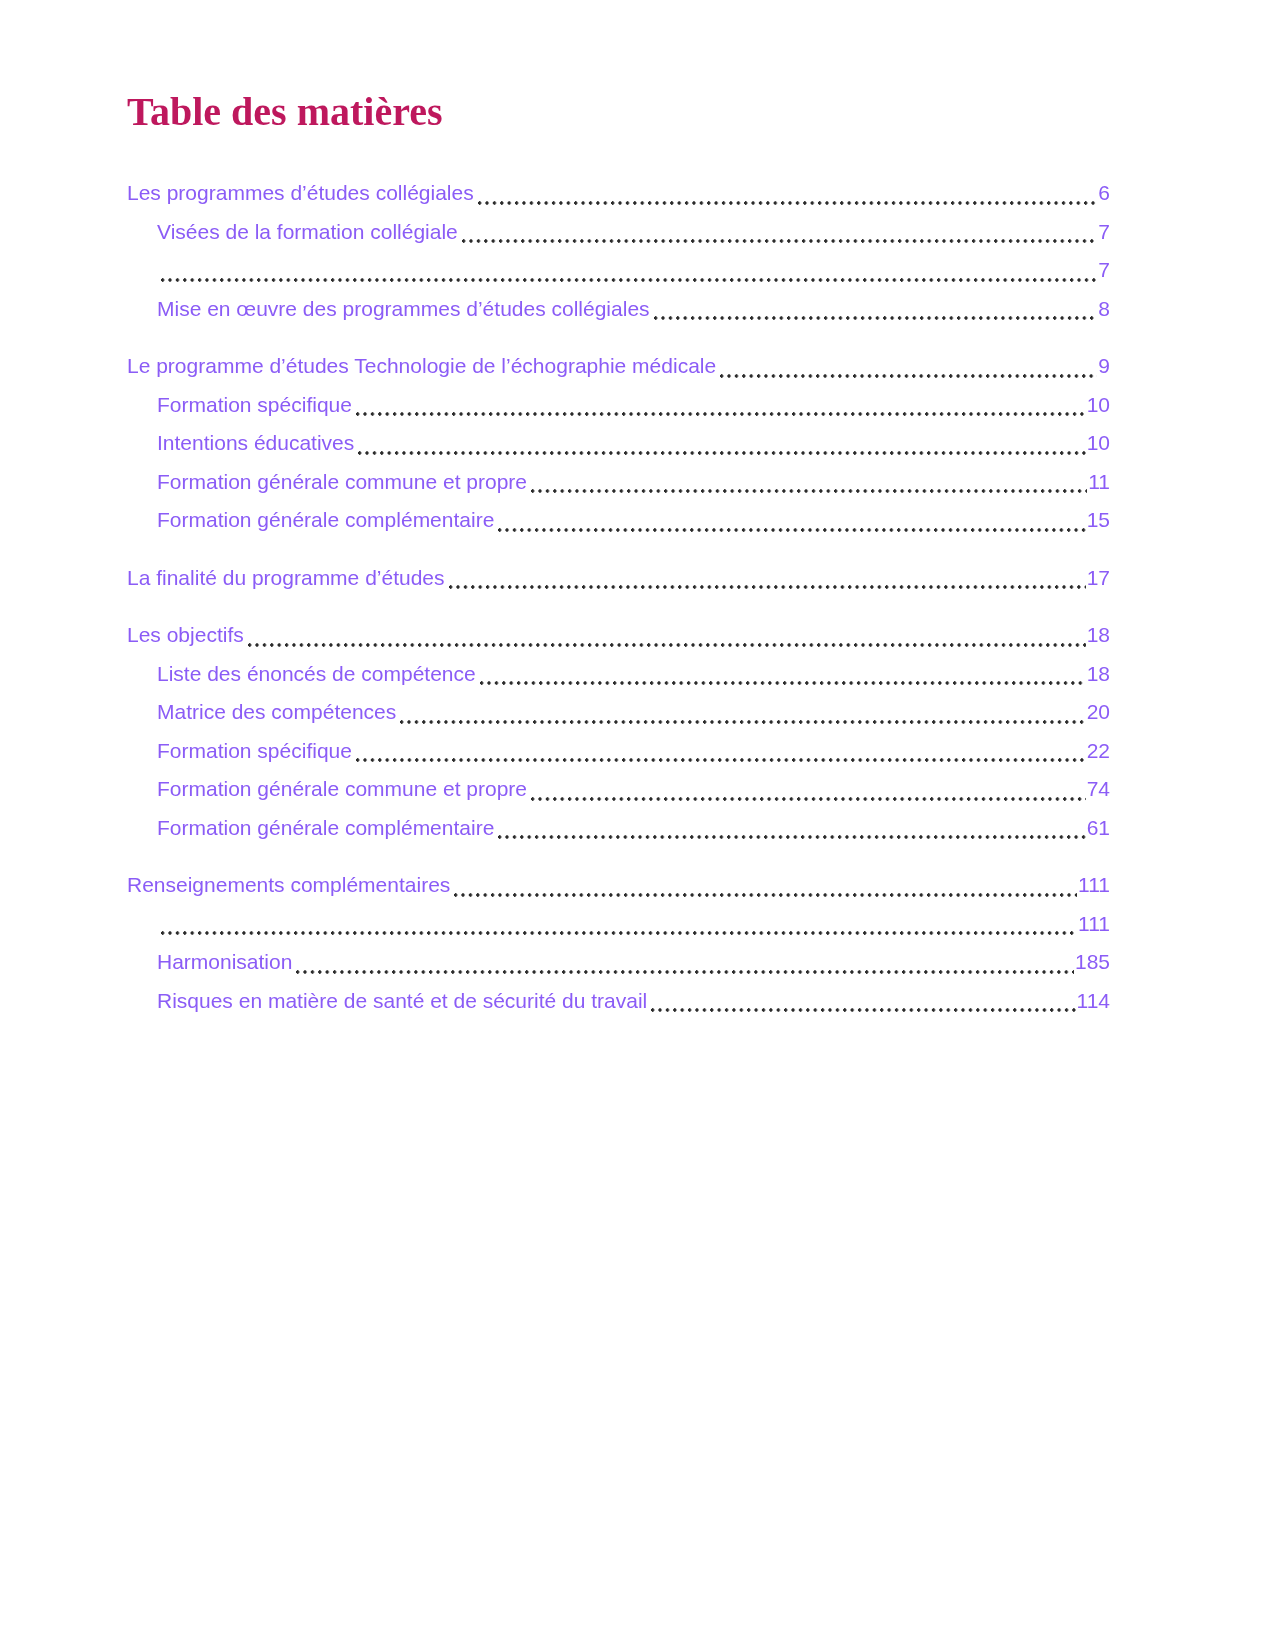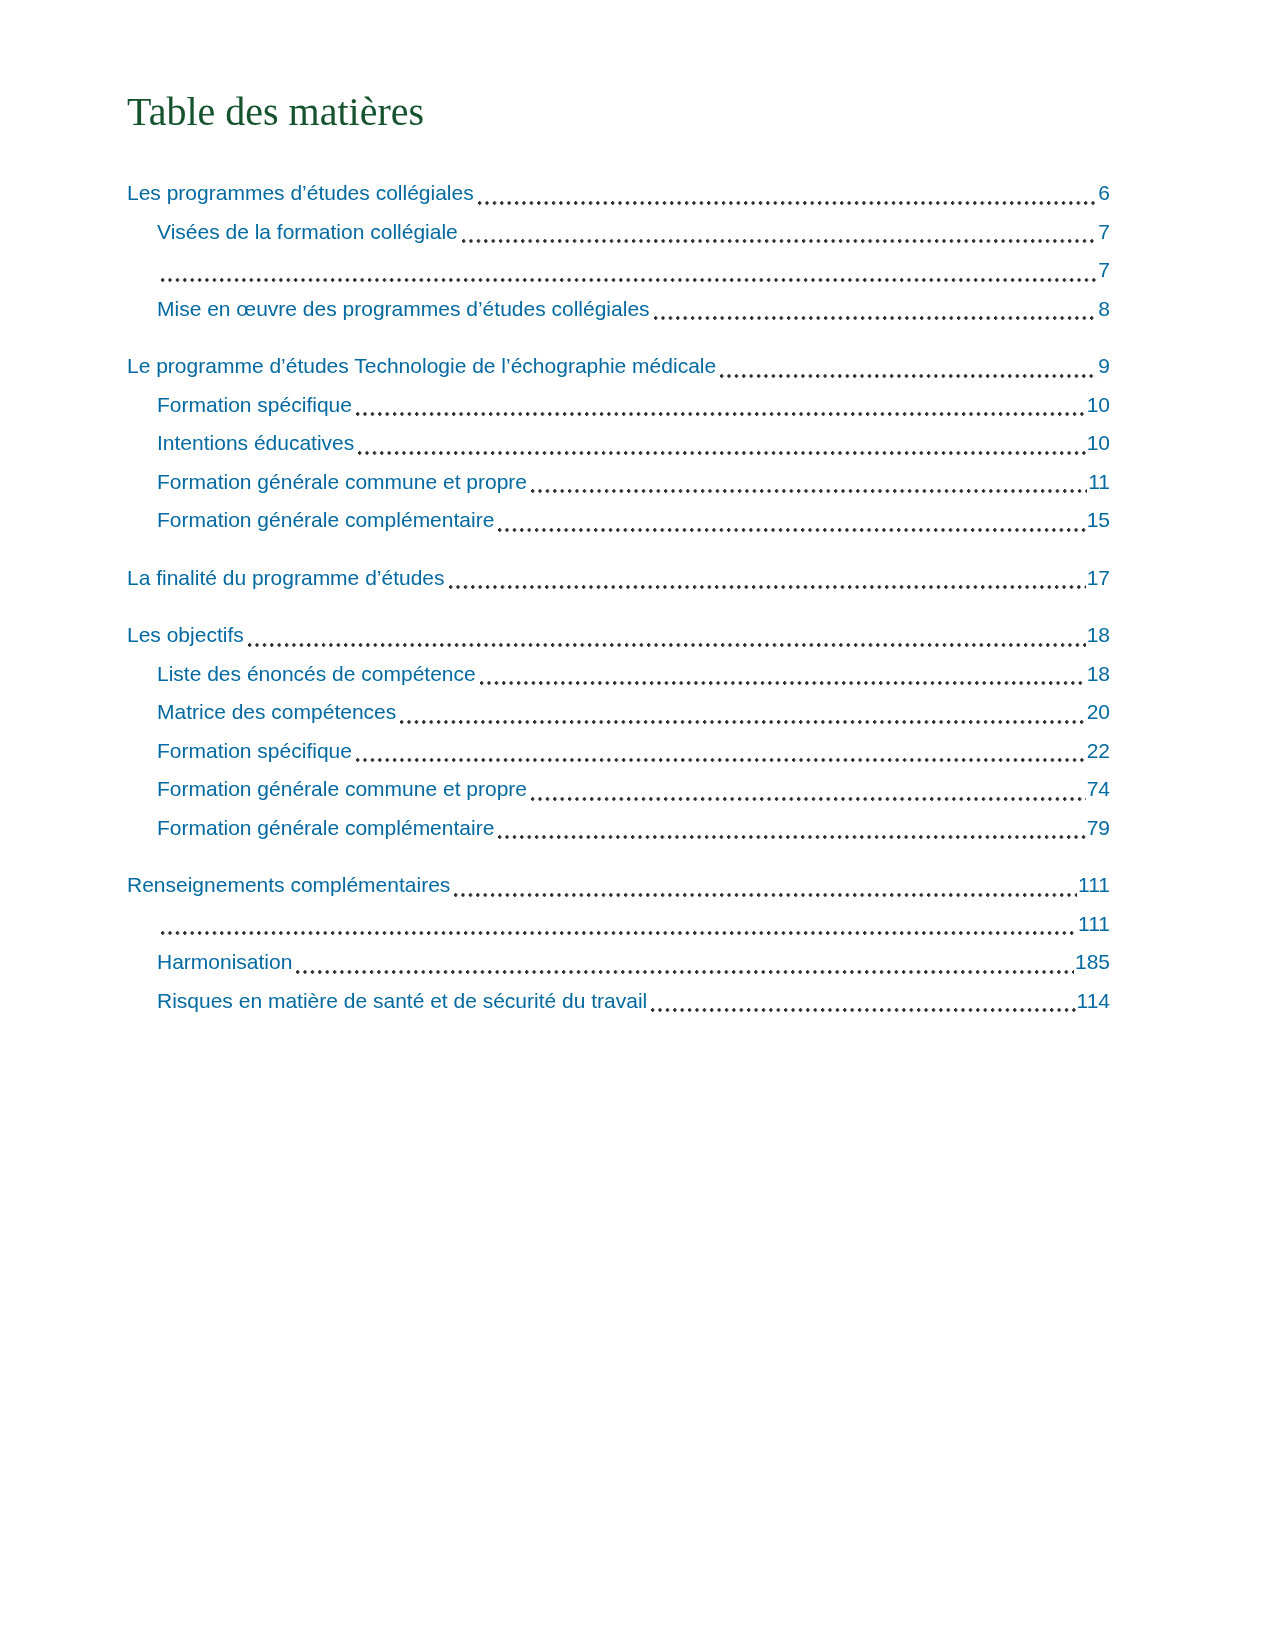--- a/index.html
+++ b/index.html
@@ -18,38 +18,38 @@
   .page {
     box-sizing: border-box;
     width: 1275px;
     height: 1650px;
     padding: 88px 165px 0 127px;
     background: #ffffff;
   }
   .page-title {
     margin: 0 0 38px 0;
     font-family: "Liberation Serif", serif;
-    font-weight: 400;
+    font-weight: 700;
     font-size: 40px;
     line-height: 48px;
-    color: #14532d;
+    color: #be185d;
   }
   .toc {
     width: 100%;
   }
   .toc-group + .toc-group {
     margin-top: 19px;
   }
   .toc-row {
     display: flex;
     align-items: baseline;
     font-size: 21px;
     line-height: 38.5px;
     height: 38.5px;
-    color: #0369a1;
+    color: #8b5cf6;
     cursor: pointer;
   }
   .toc-row.level-1 {
     padding-left: 30px;
   }
   .toc-label {
     white-space: nowrap;
     flex: 0 0 auto;
   }
   .toc-leader {
@@ -156,21 +156,21 @@
         <span class="toc-page">22</span>
       </div>
       <div class="toc-row level-1">
         <span class="toc-label">Formation générale commune et propre</span>
         <span class="toc-leader"></span>
         <span class="toc-page">74</span>
       </div>
       <div class="toc-row level-1">
         <span class="toc-label">Formation générale complémentaire</span>
         <span class="toc-leader"></span>
-        <span class="toc-page">79</span>
+        <span class="toc-page">61</span>
       </div>
     </section>
 
     <section class="toc-group">
       <div class="toc-row level-0">
         <span class="toc-label">Renseignements complémentaires</span>
         <span class="toc-leader"></span>
         <span class="toc-page">111</span>
       </div>
       <div class="toc-row level-1">

